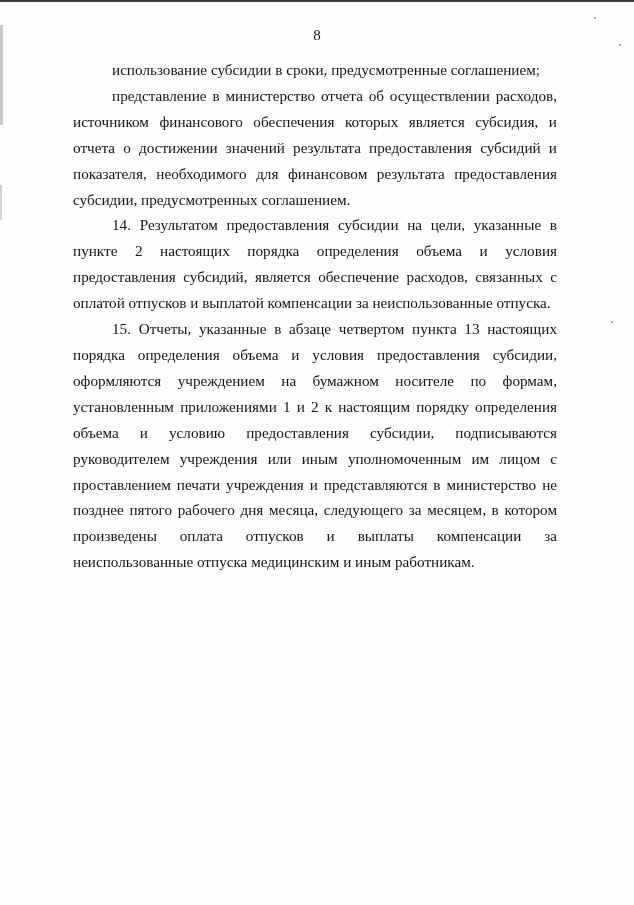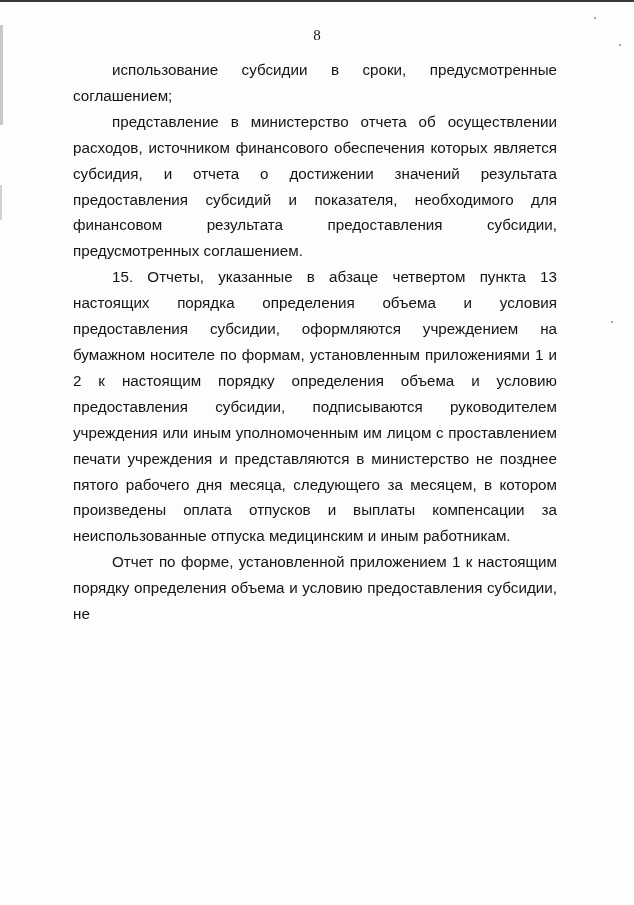--- a/index.html
+++ b/index.html
@@ -11,36 +11,36 @@
     .scan-edge-top { position: absolute; left: 0; top: 0; width: 634px; height: 2px; background: #3a3a3a; }
     .scan-edge-left { position: absolute; left: 0; top: 25px; width: 3px; height: 100px; background: #c8c8c8; }
     .scan-edge-left2 { position: absolute; left: 0; top: 185px; width: 2px; height: 35px; background: #d0d0d0; }
     .speck { position: absolute; width: 2px; height: 2px; background: #888; border-radius: 1px; }
     .page-number {
       position: absolute; left: 0; width: 634px; top: 27px; text-align: center;
       font-family: "Liberation Serif", serif; font-size: 15px; color: #111;
     }
     .body-text {
       position: absolute; left: 73px; top: 57px; width: 484px;
-      font-family: Liberation Sans, sans-serif; font-size: 15.2px; line-height: 25.9px; color: #141414;
+      font-family: Liberation Serif, serif; font-size: 15.2px; line-height: 25.9px; color: #141414;
     }
     .para { margin: 0; text-align: justify; text-indent: 39px; }
   </style>
 </head>
 <body>
 
 <div class="page">
   <div class="scan-edge-top"></div>
   <div class="scan-edge-left"></div>
   <div class="scan-edge-left2"></div>
   <div class="speck" style="left:594px;top:17px;"></div>
   <div class="speck" style="left:619px;top:44px;"></div>
   <div class="speck" style="left:611px;top:321px;"></div>
 
   <div class="page-number">8</div>
 
   <div class="body-text">
     <p class="para">использование субсидии в сроки, предусмотренные соглашением;</p>
     <p class="para">представление в министерство отчета об осуществлении расходов, источником финансового обеспечения которых является субсидия, и отчета о достижении значений результата предоставления субсидий и показателя, необходимого для финансовом результата предоставления субсидии, предусмотренных соглашением.</p>
+    <p class="para">14. Результатом предоставления субсидии на цели, указанные в пункте 2 настоящих порядка определения объема и условия предоставления субсидий, является обеспечение расходов, связанных с оплатой отпусков и выплатой компенсации за неиспользованные отпуска.</p>
     <p class="para">15. Отчеты, указанные в абзаце четвертом пункта 13 настоящих порядка определения объема и условия предоставления субсидии, оформляются учреждением на бумажном носителе по формам, установленным приложениями 1 и 2 к настоящим порядку определения объема и условию предоставления субсидии, подписываются руководителем учреждения или иным уполномоченным им лицом с проставлением печати учреждения и представляются в министерство не позднее пятого рабочего дня месяца, следующего за месяцем, в котором произведены оплата отпусков и выплаты компенсации за неиспользованные отпуска медицинским и иным работникам.</p>
-    <p class="para">Отчет по форме, установленной приложением 1 к настоящим порядку определения объема и условию предоставления субсидии, не</p>
   </div>
 </div>
 
 </body></html>

